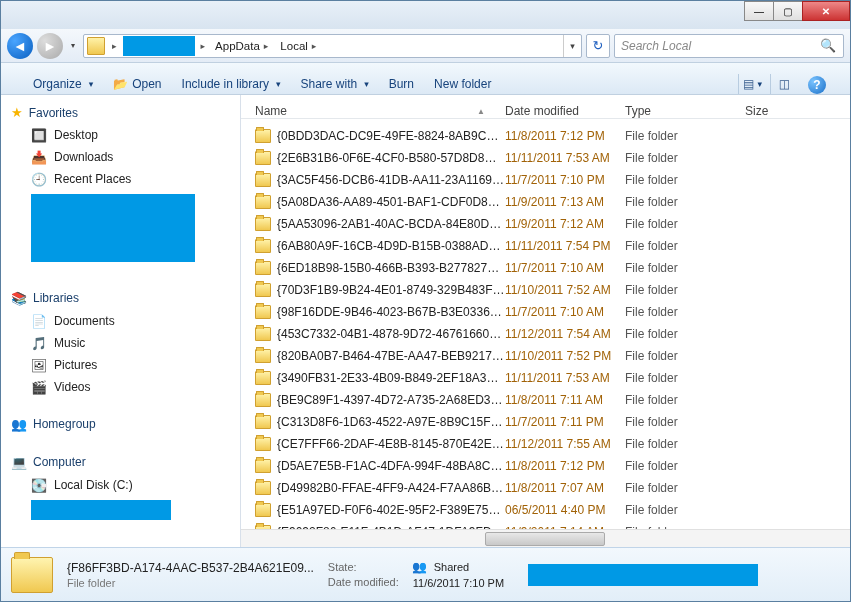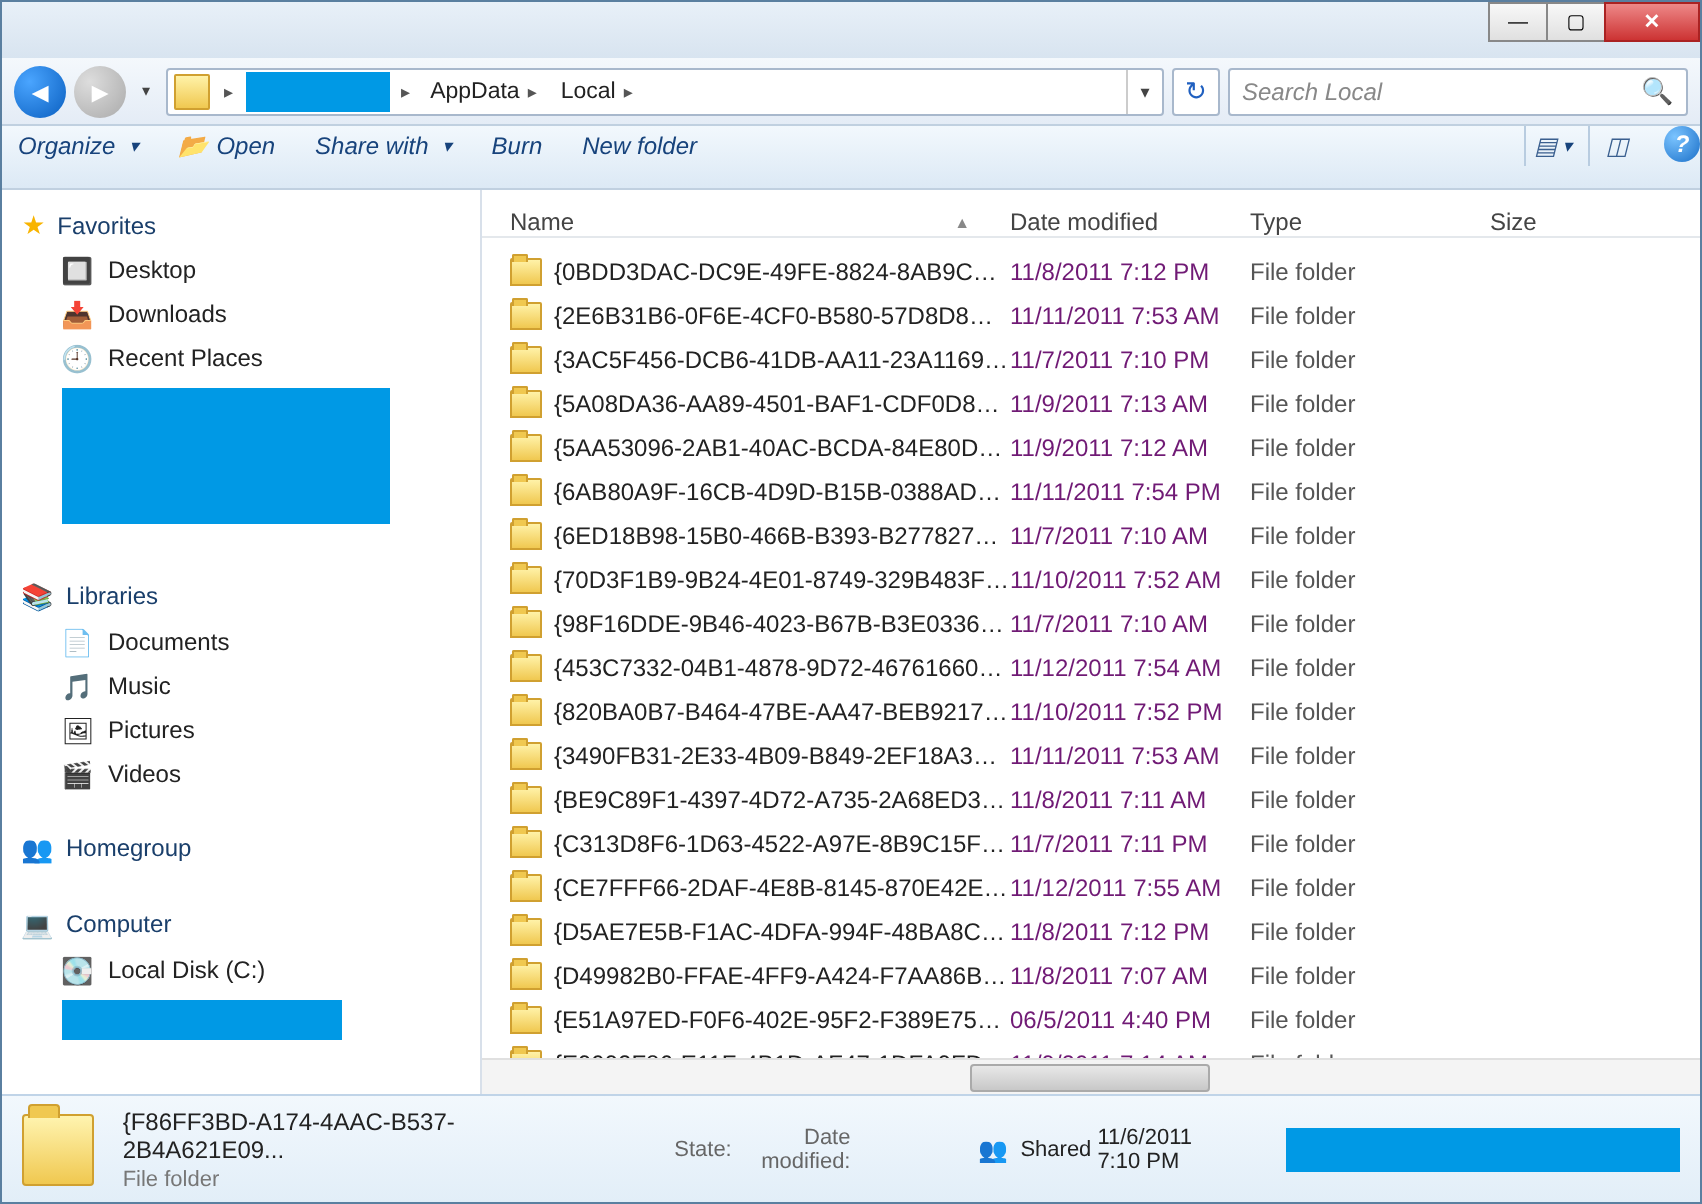--- a/index.html
+++ b/index.html
@@ -16,21 +16,21 @@
 .nav-drop { width: 12px; font-size: 8px; color: #444; text-align: center; }
 .addrbar { flex: 1; height: 24px; border: 1px solid #a8b8cc; background: #fff; display: flex; align-items: center; border-radius: 2px; }
 .addr-icon { width: 18px; height: 18px; margin: 0 3px; background: linear-gradient(#fff2a8,#f0c850); border: 1px solid #d0a030; border-radius: 1px; }
 .addr-blue { width: 72px; height: 20px; background: #0099e5; margin: 0 2px; }
 .addr-crumb { display: flex; align-items: center; padding: 0 2px 0 6px; height: 22px; font-size: 11.5px; color: #222; cursor: default; }
 .addr-crumb-arrow { font-size: 9px; color: #555; padding: 0 4px; }
 .addr-enddrop { width: 18px; text-align: center; font-size: 9px; color: #444; border-left: 1px solid #ccc; height: 22px; line-height: 22px; margin-left: auto; }
 .addr-refresh { width: 24px; height: 24px; border: 1px solid #a8b8cc; background: #fff; display: flex; align-items: center; justify-content: center; color: #2060c0; font-size: 13px; border-radius: 2px; }
 .searchbox { width: 230px; height: 24px; border: 1px solid #a8b8cc; background: #fff; display: flex; align-items: center; padding: 0 6px; border-radius: 2px; color: #888; font-size: 12px; font-style: italic; }
 .searchbox .sicon { margin-left: auto; color: #5080d0; font-style: normal; font-size: 13px; }
-.toolbar { height: 32px; background: linear-gradient(#f2f8fd, #dce9f5); border-bottom: 1px solid #c0d0e0; display: flex; align-items: flex-start; padding: 0 0; gap: 4px; font-size: 12px; font-style: italic; }
+.toolbar { height: 32px; background: linear-gradient(#f2f8fd, #dce9f5); border-bottom: 1px solid #c0d0e0; display: flex; align-items: flex-end; padding: 0 24px; gap: 4px; font-size: 12px; }
 .tbtn { padding: 3px 8px; color: #17437c; display: flex; align-items: center; gap: 4px; }
 .tdrop::after { content: "▾"; font-size: 9px; margin-left: 3px; color: #17437c; }
 .spacer { flex: 1; }
 .view-icon { width: 28px; height: 20px; border-left: 1px solid #b8cce0; display: flex; align-items: center; justify-content: center; color: #3a5f8f; font-size: 12px; }
 .help-icon { width: 18px; height: 18px; border-radius: 50%; background: radial-gradient(circle at 30% 30%,#7bc4ff,#1a6fc8); color: #fff; font-size: 12px; display: flex; align-items: center; justify-content: center; font-weight: bold; margin-left: 6px; }
 .body { flex: 1; display: flex; overflow: hidden; }
 .sidebar { width: 240px; background: #fff; border-right: 1px solid #d8e0ea; overflow-y: auto; padding: 6px 0 6px 2px; }
 .sb-header { display: flex; align-items: center; padding: 4px 8px; font-size: 12px; color: #1a3f6b; gap: 6px; }
 .sb-star { color: #f8b400; font-size: 13px; }
 .sb-item { display: flex; align-items: center; padding: 3px 8px 3px 28px; font-size: 12px; color: #222; gap: 7px; }
@@ -43,31 +43,31 @@
 .col-name { width: 250px; display: flex; align-items: center; }
 .col-name .sort { font-size: 8px; margin-left: auto; margin-right: 20px; color: #888; }
 .col-date { width: 120px; }
 .col-type { width: 120px; }
 .col-size { width: 60px; }
 .filelist { flex: 1; overflow-y: auto; padding-top: 6px; }
 .row { display: flex; align-items: center; height: 22px; padding-left: 14px; font-size: 12px; }
 .row .ficon { width: 16px; height: 14px; background: linear-gradient(#fff2a8,#f0c850); border: 1px solid #d0a030; border-radius: 1px 1px 0 0; margin-right: 6px; position: relative; }
 .row .ficon::before { content: ""; position: absolute; top: -3px; left: 0; width: 6px; height: 3px; background: #f0c850; border: 1px solid #d0a030; border-bottom: none; border-radius: 1px 1px 0 0; }
 .row .fname { width: 228px; color: #222; white-space: nowrap; overflow: hidden; text-overflow: ellipsis; }
-.row .fdate { width: 120px; color: #701a75; }
+.row .fdate { width: 120px; color: #a16207; }
 .row .ftype { width: 120px; color: #555; }
 .hscroll { height: 18px; border-top: 1px solid #e0e0e0; background: #f4f4f4; position: relative; }
 .hscroll .thumb { position: absolute; left: 40%; width: 120px; height: 14px; top: 2px; background: linear-gradient(#e8e8e8,#c8c8c8); border: 1px solid #aaa; border-radius: 2px; }
 .statusbar { height: 54px; background: linear-gradient(#f2f8fd, #e2eef8); border-top: 1px solid #c0d4e8; display: flex; align-items: center; padding: 4px 10px; gap: 14px; font-size: 12px; }
 .sb-folder-big { width: 42px; height: 36px; background: linear-gradient(#fff4b0,#f0c850); border: 1px solid #d0a030; border-radius: 2px; position: relative; }
 .sb-folder-big::before { content: ""; position: absolute; top: -6px; left: 2px; width: 14px; height: 6px; background: #f0c850; border: 1px solid #d0a030; border-bottom: none; border-radius: 2px 2px 0 0; }
 .sb-details { display: flex; flex-direction: column; gap: 2px; }
 .sb-name { color: #222; }
 .sb-type { color: #777; font-size: 11px; }
-.sb-meta { display: flex; flex-direction: row; gap: 3px; color: #666; font-size: 11px; margin-left: 50px; text-align: right; }
+.sb-meta { display: flex; flex-direction: column; gap: 3px; color: #666; font-size: 11px; text-align: right; }
 .sb-meta-row { display: flex; gap: 6px; align-items: center; }
 .sb-meta-val { color: #222; }
 .sb-share-icon { font-size: 12px; }
 .sb-blue-status { width: 230px; height: 22px; background: #0099e5; margin-left: 10px; }
 </style>
 </head>
 <body>
 
 <div class="window">
 
@@ -104,20 +104,21 @@
       <span class="sicon">🔍</span>
     </div>
   </div>
 
   <div class="toolbar">
     <div class="tbtn tdrop">Organize</div>
     <div class="tbtn">
         <span style="color:#f0a020">📂</span>
         <span>Open</span>
       </div>
+    <div class="tbtn tdrop">Include in library</div>
     <div class="tbtn tdrop">Share with</div>
     <div class="tbtn">Burn</div>
     <div class="tbtn">New folder</div>
     <div class="spacer"></div>
     <div class="view-icon tdrop">▤</div>
     <div class="view-icon">◫</div>
     <div class="help-icon">?</div>
   </div>
 
   <div class="body">

